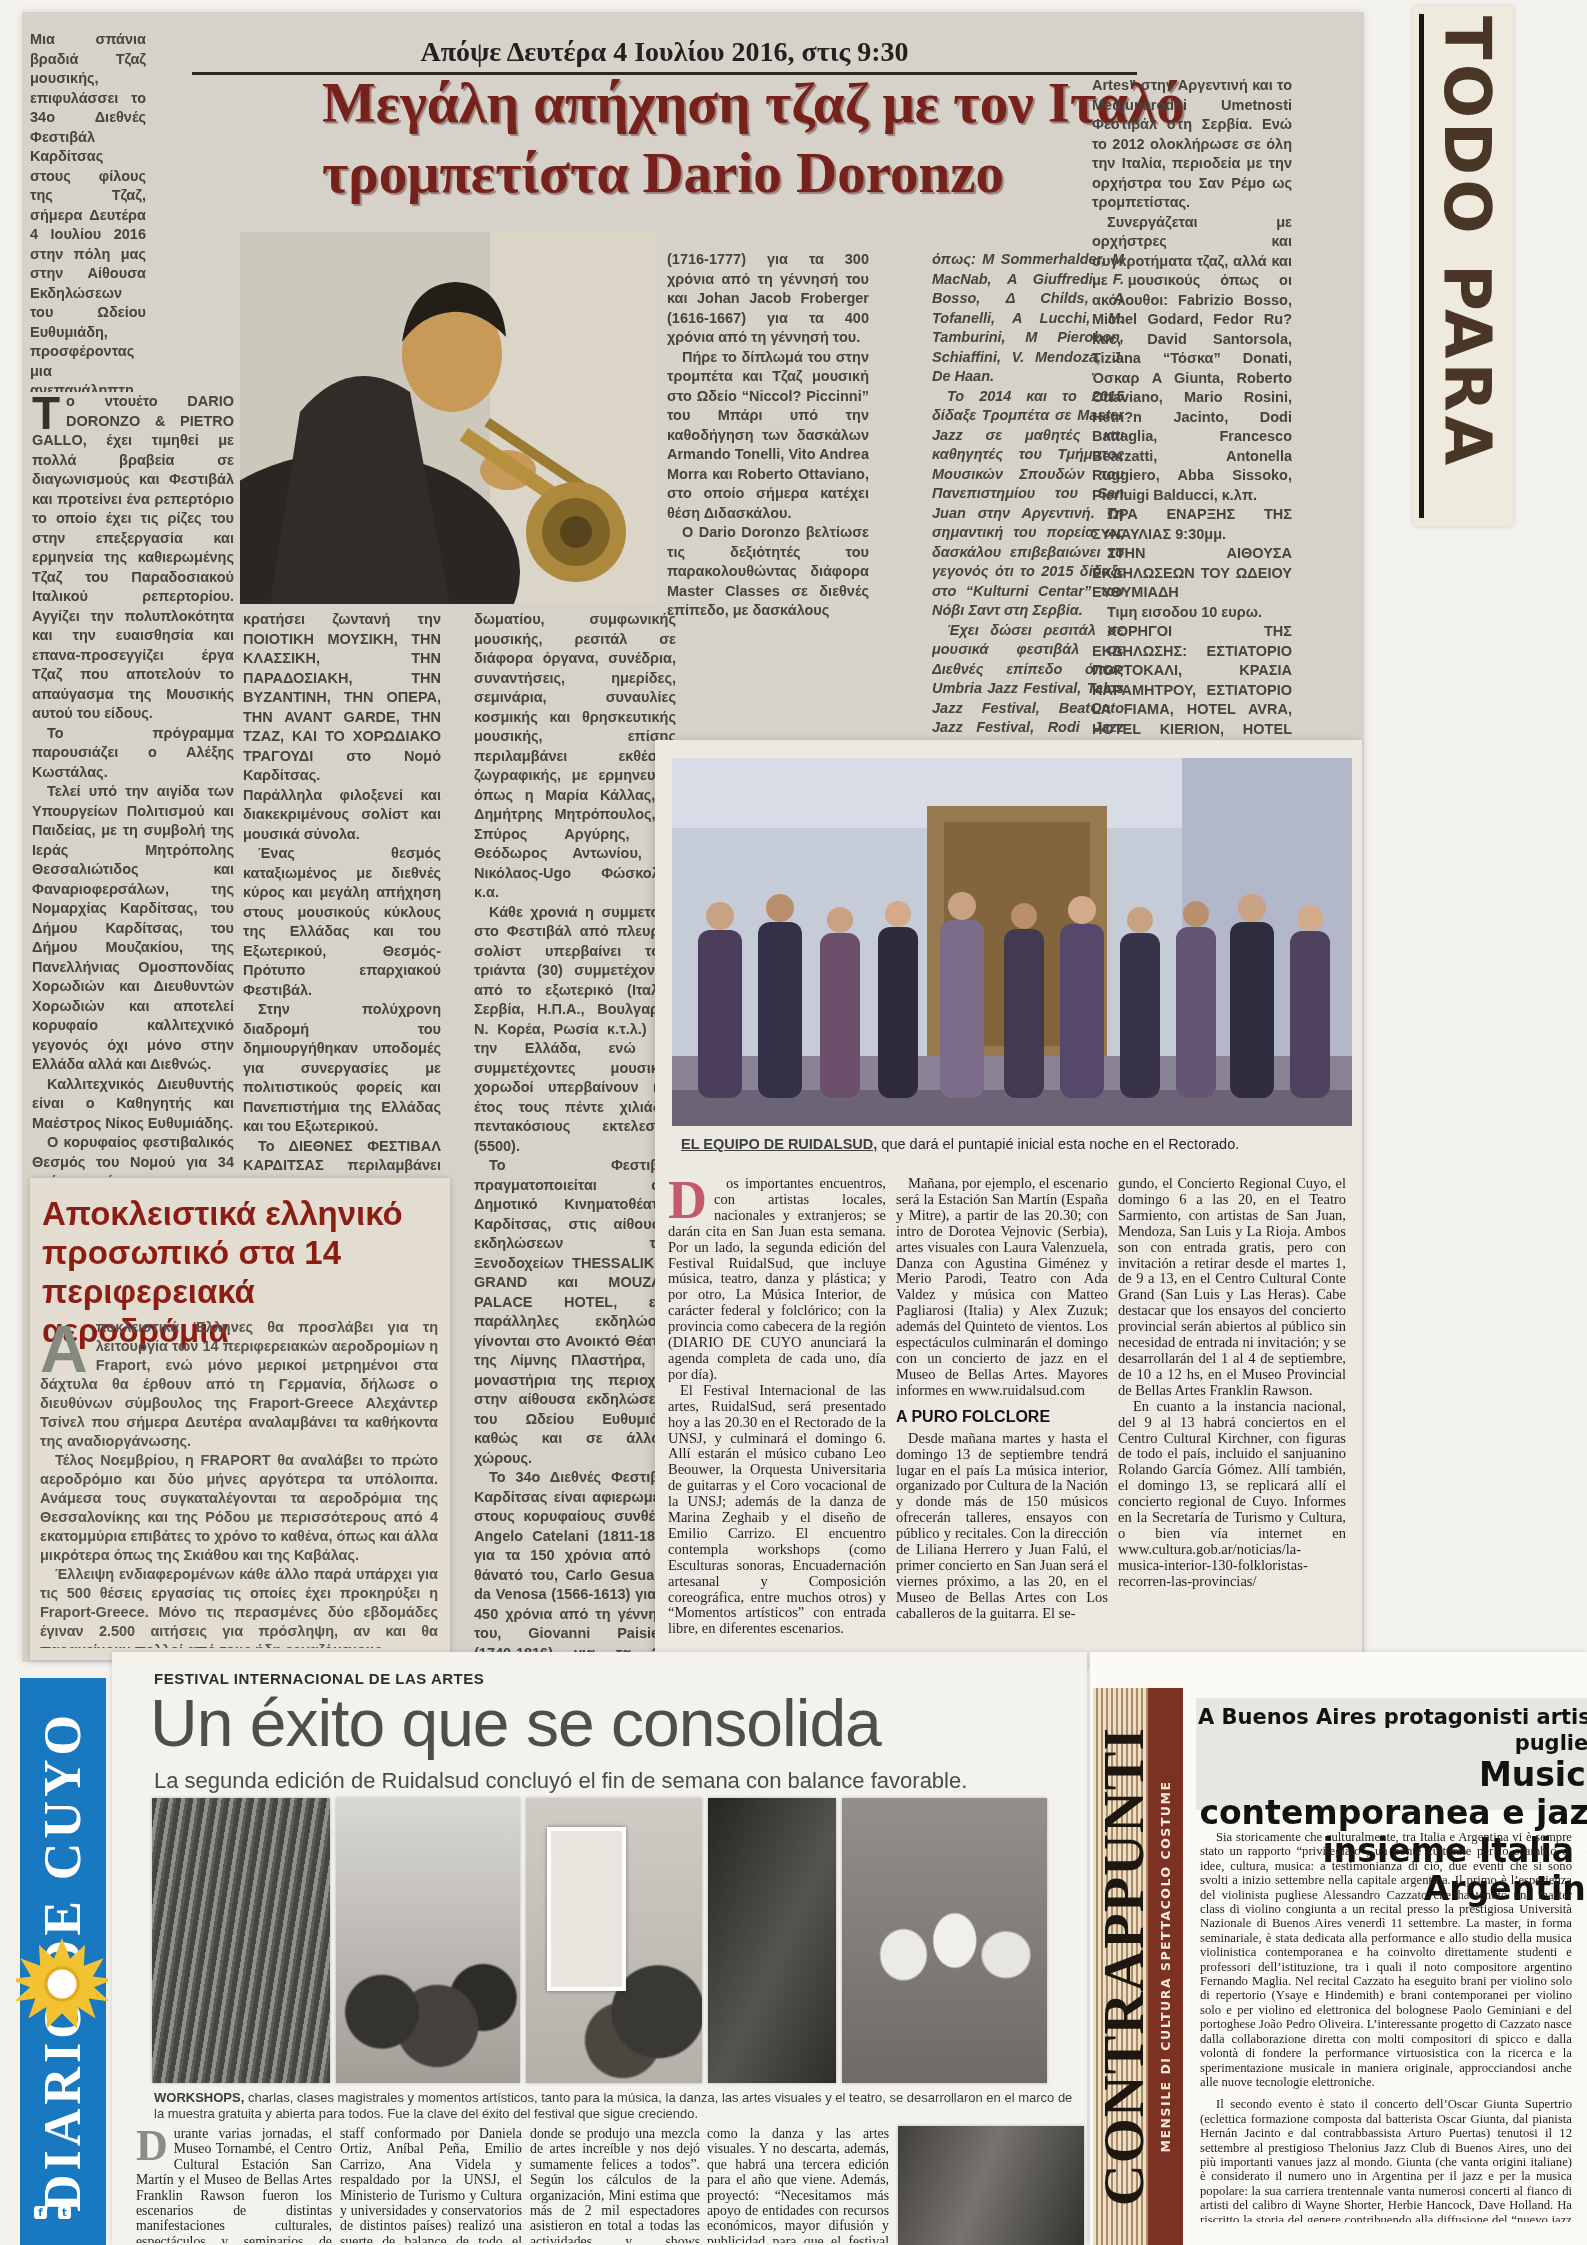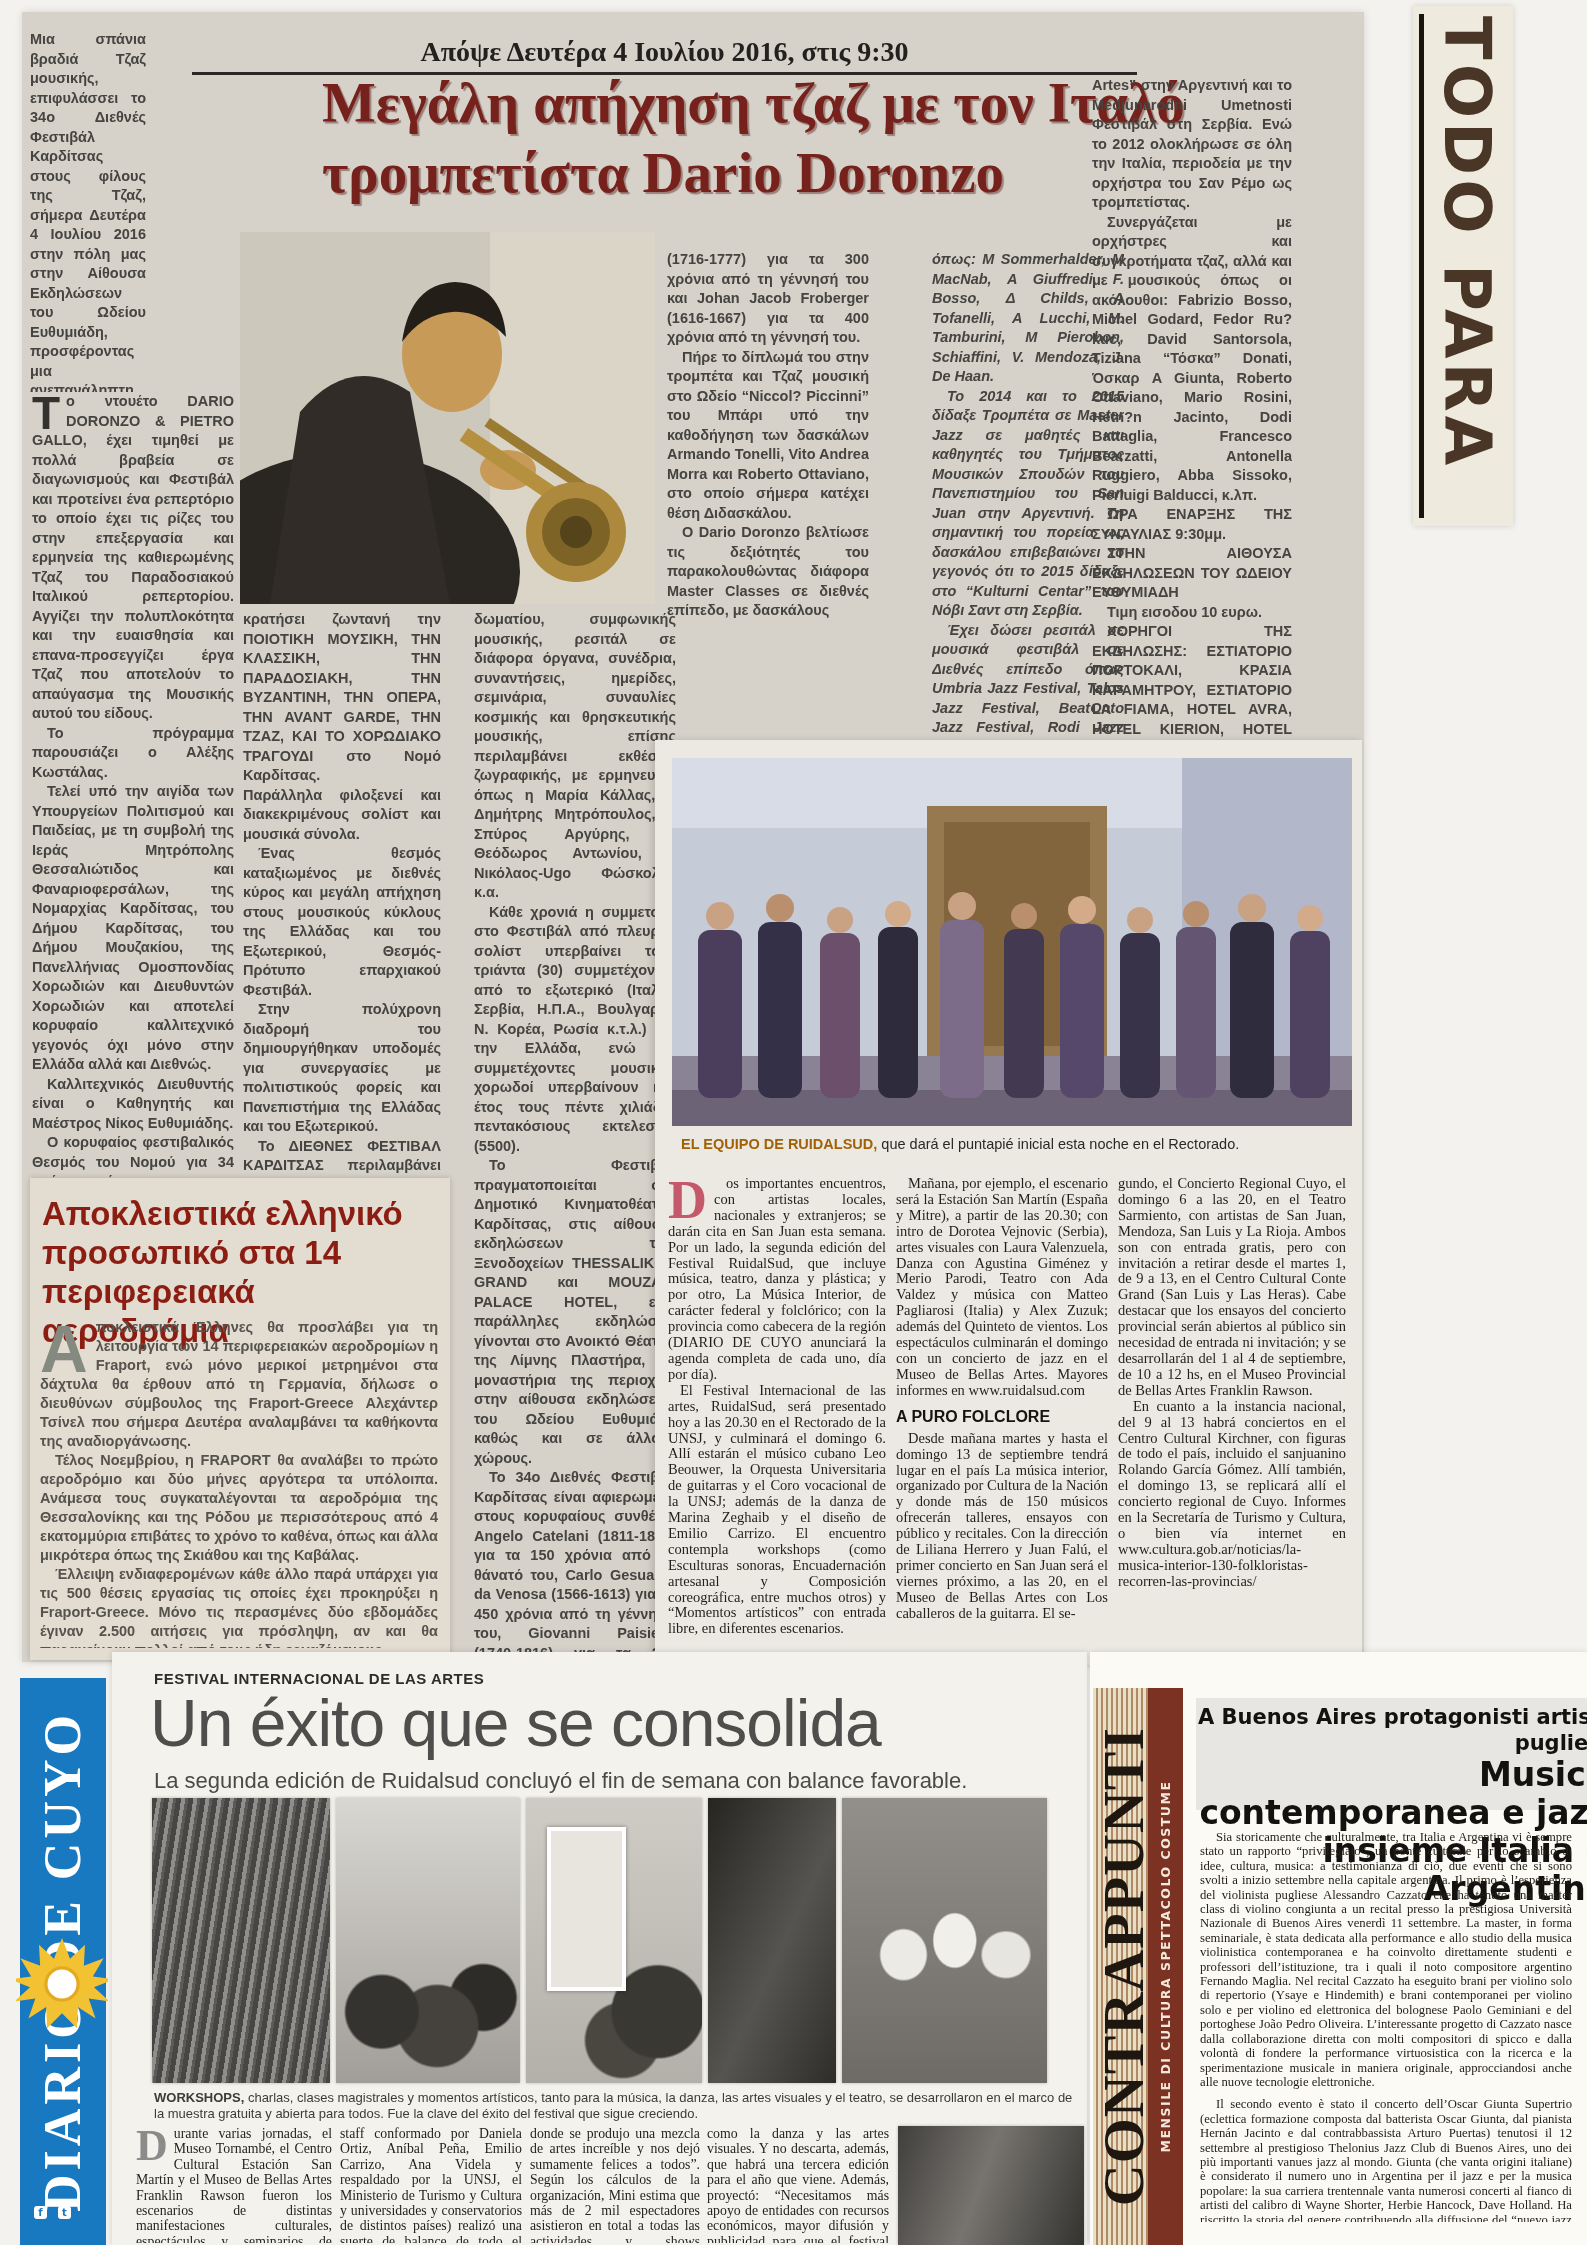--- a/index.html
+++ b/index.html
@@ -28,21 +28,21 @@
   
   .todo-rule{left:6px;top:8px;width:5px;height:504px;background:#181410;position:absolute;}
   .todo-text{position:absolute;left:18px;top:10px;height:500px;writing-mode:vertical-rl;text-orientation:sideways;font:800 64px/72px "DejaVu Sans",sans-serif;letter-spacing:4px;color:#493626;}
   
   .fr-headline{left:12px;top:16px;width:390px;font:700 33px/39px "Liberation Sans",sans-serif;color:#8c1d12;white-space:pre-line;}
   .fr-body{left:10px;top:140px;width:398px;height:330px;font-weight:700;color:#55534e;font-size:14.5px;line-height:19px;text-align:justify;overflow:hidden;}
   
   .sp{font-family:"Liberation Serif",serif;font-size:14.5px;line-height:15.9px;color:#211f1c;text-align:justify;overflow:hidden;}
   .sp .paras p{text-indent:12px;}
   .caption{font-size:14.5px;line-height:17px;color:#2a2926;}
-  .caption b{color:#a16207;}
+  .caption b{color:#404040;text-decoration:underline;}
   .sp-subhead{font:700 16px/20px "Liberation Sans",sans-serif;color:#141311;margin:8px 0 4px;}
   
   .ex-kicker{font:700 15px/18px "Liberation Sans",sans-serif;color:#2e2d2b;letter-spacing:.5px;}
   .ex-headline{font:400 66px/70px "Liberation Sans",sans-serif;color:#4f4e4c;letter-spacing:-1px;white-space:nowrap;}
   .ex-subhead{font:400 22px/26px "Liberation Sans",sans-serif;color:#4a4a48;}
   .ph{position:absolute;box-shadow:0 0 3px rgba(0,0,0,.25);}
   .ex-caption{font-size:13px;line-height:15.5px;color:#3c3b39;}
   .ex-col{font-family:"Liberation Serif",serif;font-size:13.8px;line-height:15.4px;color:#211f1c;text-align:justify;overflow:hidden;}
   
   .diario{left:20px;top:1678px;width:86px;height:567px;background:#1878c0;overflow:hidden;}

